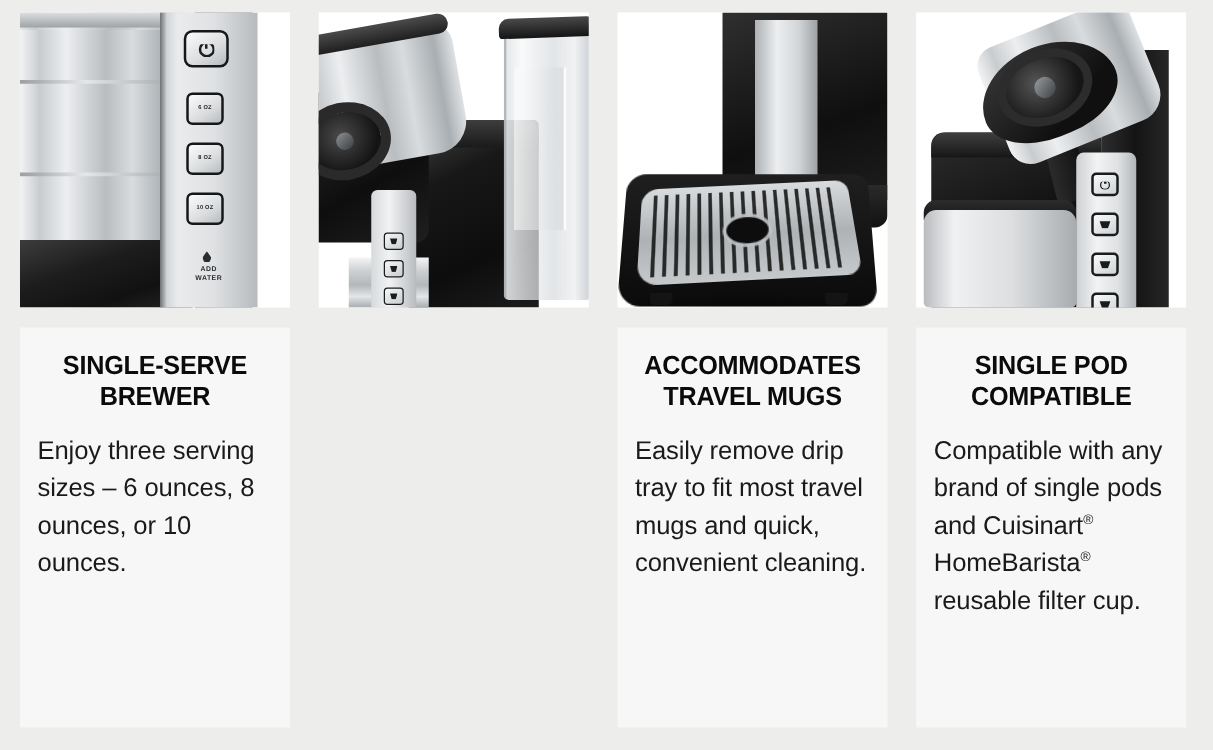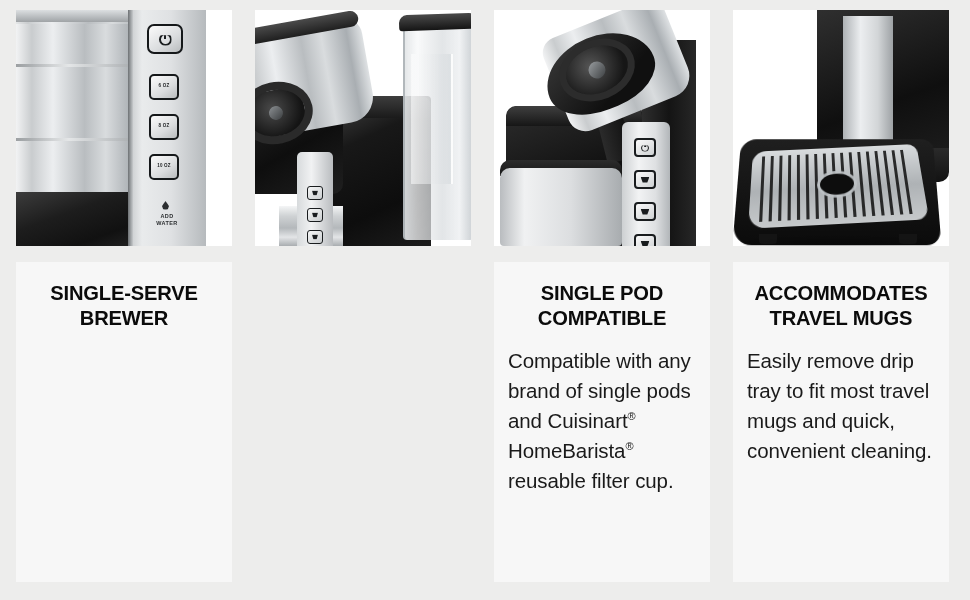--- a/index.html
+++ b/index.html
@@ -421,20 +421,21 @@
         <div class="addwater-drop"></div>
         <div class="addwater-label">
           <span>ADD</span><br>
           <span>WATER</span>
         </div>
       </div>
     </div>
 
     <div class="text-card">
       <div class="feature-heading">SINGLE-SERVE BREWER</div>
+      <div class="feature-body">Enjoy three serving sizes – 6 ounces, 8 ounces, or 10 ounces.</div>
     </div>
   </div>
 
   <div class="feature-column">
     <div class="photo-frame">
       <div class="photo-stage">
         <div class="p2-body"></div>
         <div class="p2-body-top"></div>
         <div class="p2-chamber"></div>
         <div class="p2-lid metal-v"></div>
@@ -450,20 +451,43 @@
         </div>
         <div class="p2-btn" style="top:220px">
           <span class="p2-mini-glyph"></span>
         </div>
         <div class="p2-tank"></div>
         <div class="p2-tank-inner"></div>
         <div class="p2-tank-lid"></div>
       </div>
     </div>
 
+  </div>
+
+  <div class="feature-column">
+    <div class="photo-frame">
+      <div class="photo-stage">
+        <div class="p4-machine"></div>
+        <div class="p4-machine-metal"></div>
+        <div class="p4-shelf"></div>
+        <div class="p4-tray"></div>
+        <div class="p4-grate">
+          <div class="p4-slots"></div>
+          <div class="p4-hole"></div>
+        </div>
+        <div class="p4-foot"></div>
+        <div class="p4-foot right"></div>
+        <div class="p4-shadow"></div>
+      </div>
+    </div>
+
+    <div class="text-card">
+      <div class="feature-heading">ACCOMMODATES TRAVEL MUGS</div>
+      <div class="feature-body">Easily remove drip tray to fit most travel mugs and quick, convenient cleaning.</div>
+    </div>
   </div>
 
   <div class="feature-column">
     <div class="photo-frame">
       <div class="photo-stage">
         <div class="p3-side"></div>
         <div class="p3-body"></div>
         <div class="p3-body-rim"></div>
         <div class="p3-arm"></div>
         <div class="p3-head metal-v"></div>
@@ -488,36 +512,13 @@
     </div>
 
     <div class="text-card">
       <div class="feature-heading">SINGLE POD COMPATIBLE</div>
       <div class="feature-body">
         <span>Compatible with any brand of single pods and Cuisinart</span><sup>®</sup><span> HomeBarista</span><sup>®</sup><span> reusable filter cup.</span>
       </div>
     </div>
   </div>
 
-  <div class="feature-column">
-    <div class="photo-frame">
-      <div class="photo-stage">
-        <div class="p4-machine"></div>
-        <div class="p4-machine-metal"></div>
-        <div class="p4-shelf"></div>
-        <div class="p4-tray"></div>
-        <div class="p4-grate">
-          <div class="p4-slots"></div>
-          <div class="p4-hole"></div>
-        </div>
-        <div class="p4-foot"></div>
-        <div class="p4-foot right"></div>
-        <div class="p4-shadow"></div>
-      </div>
-    </div>
-
-    <div class="text-card">
-      <div class="feature-heading">ACCOMMODATES TRAVEL MUGS</div>
-      <div class="feature-body">Easily remove drip tray to fit most travel mugs and quick, convenient cleaning.</div>
-    </div>
-  </div>
-
 </div>
 
 </body></html>

